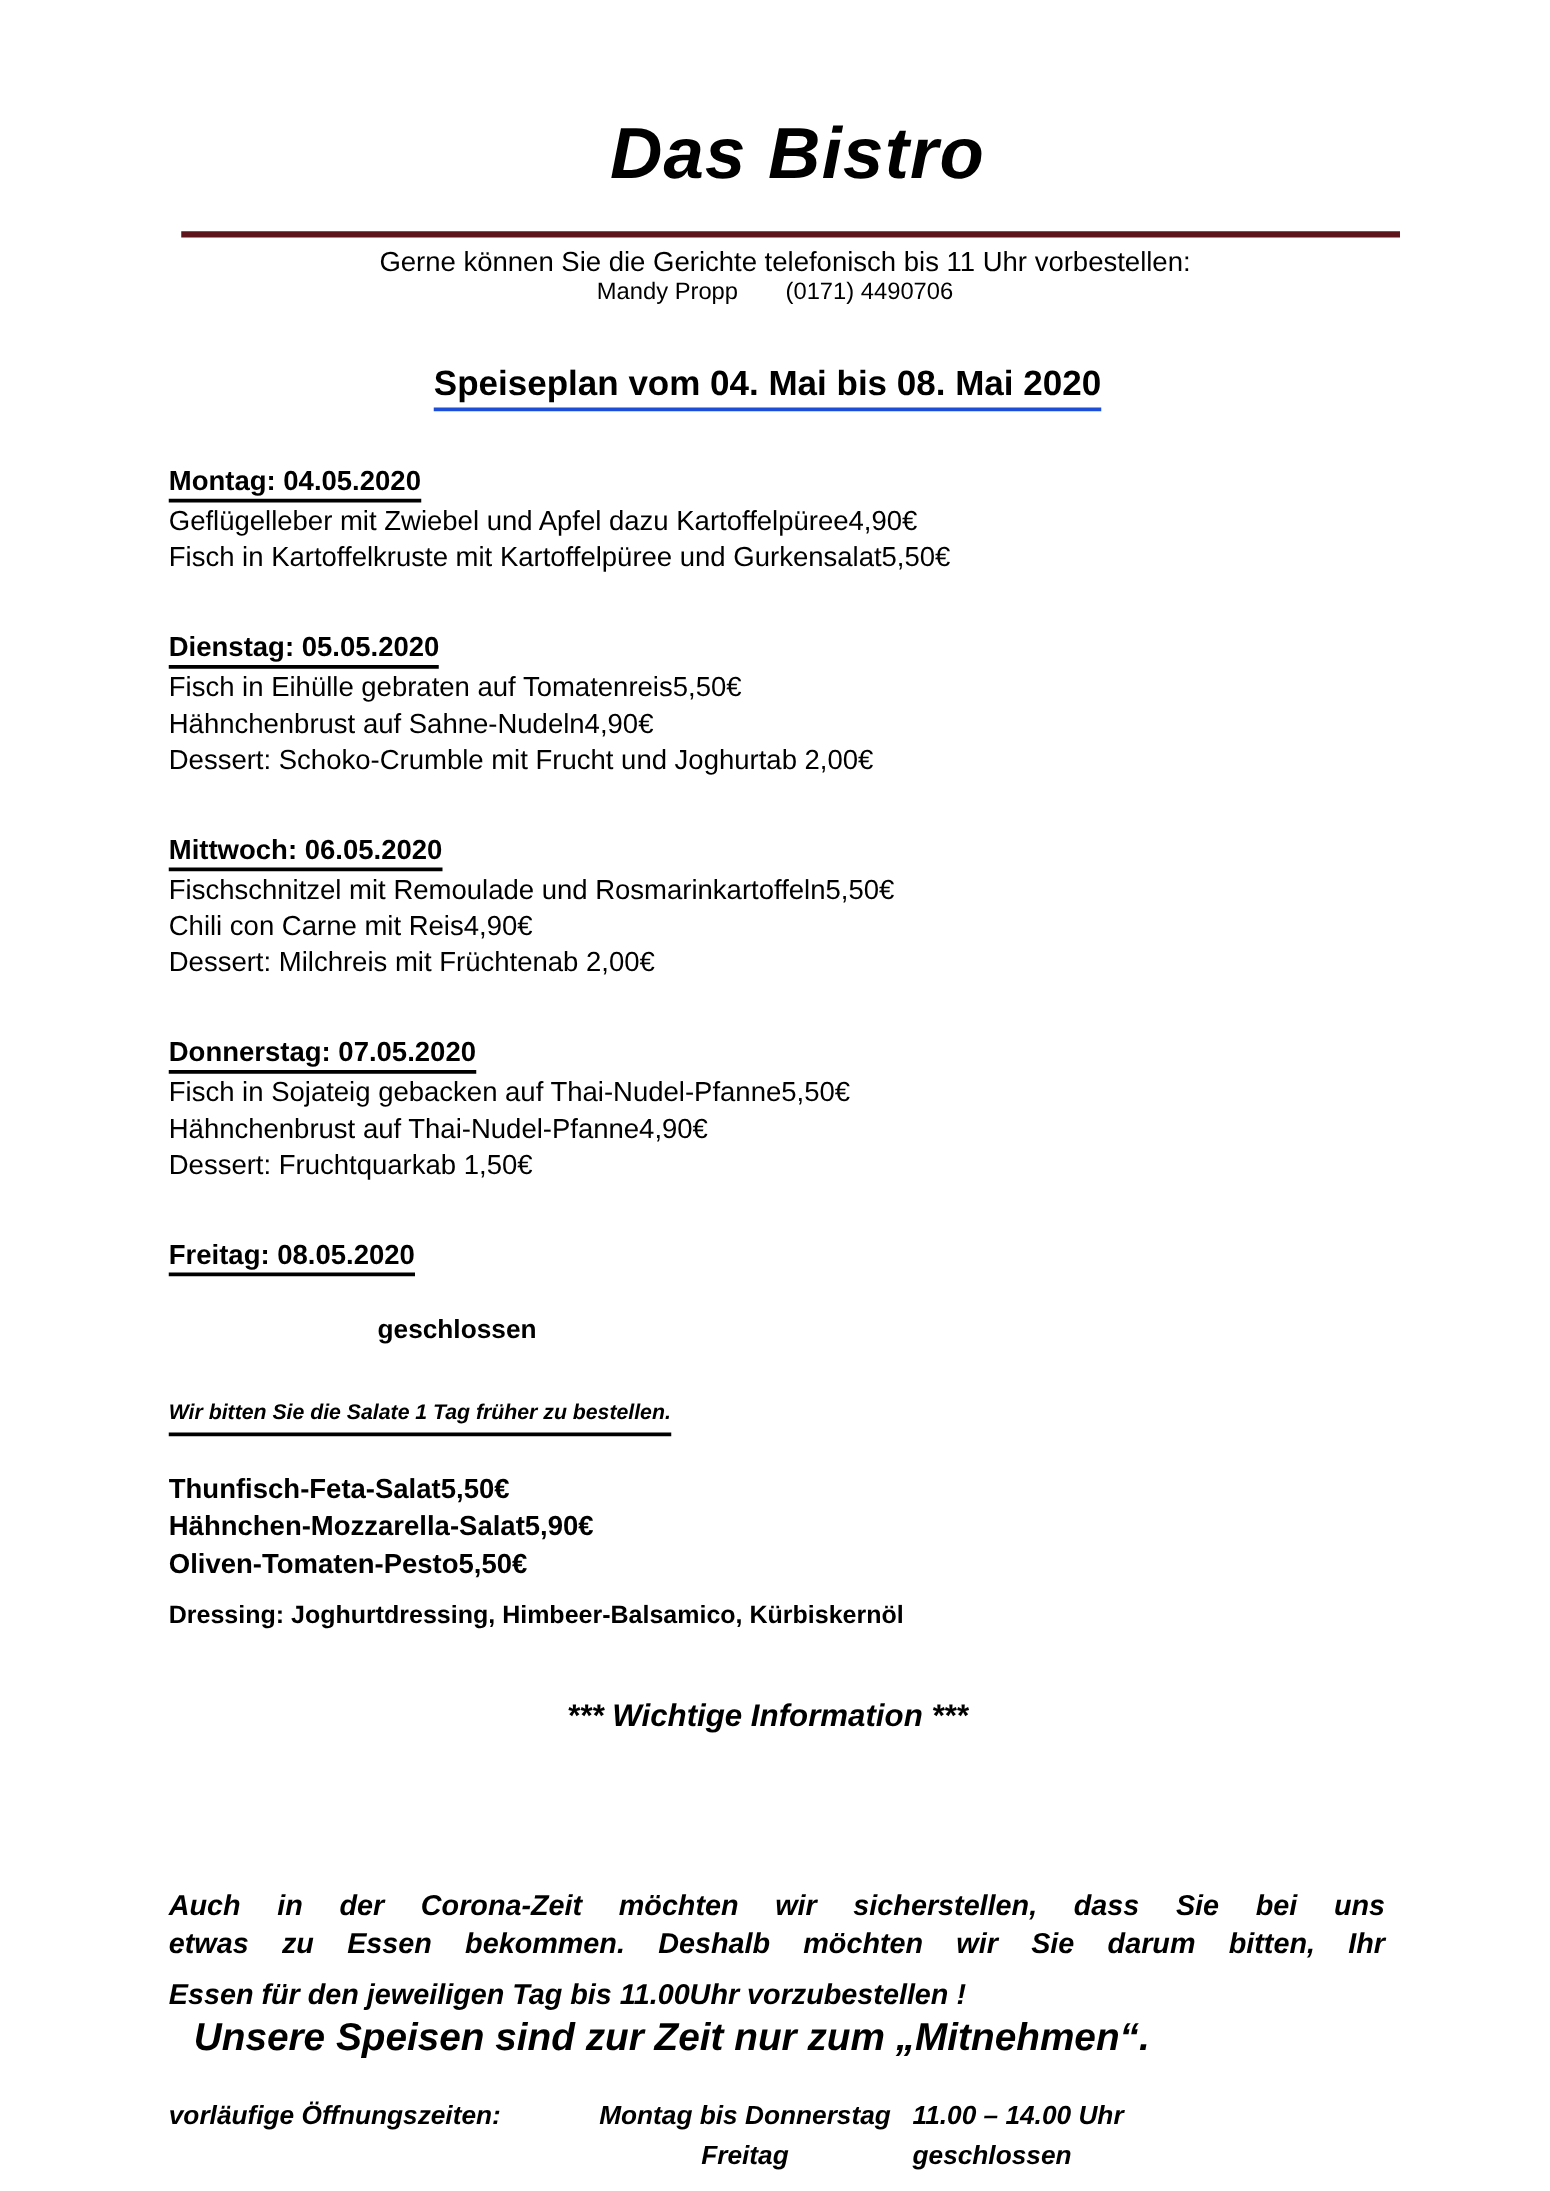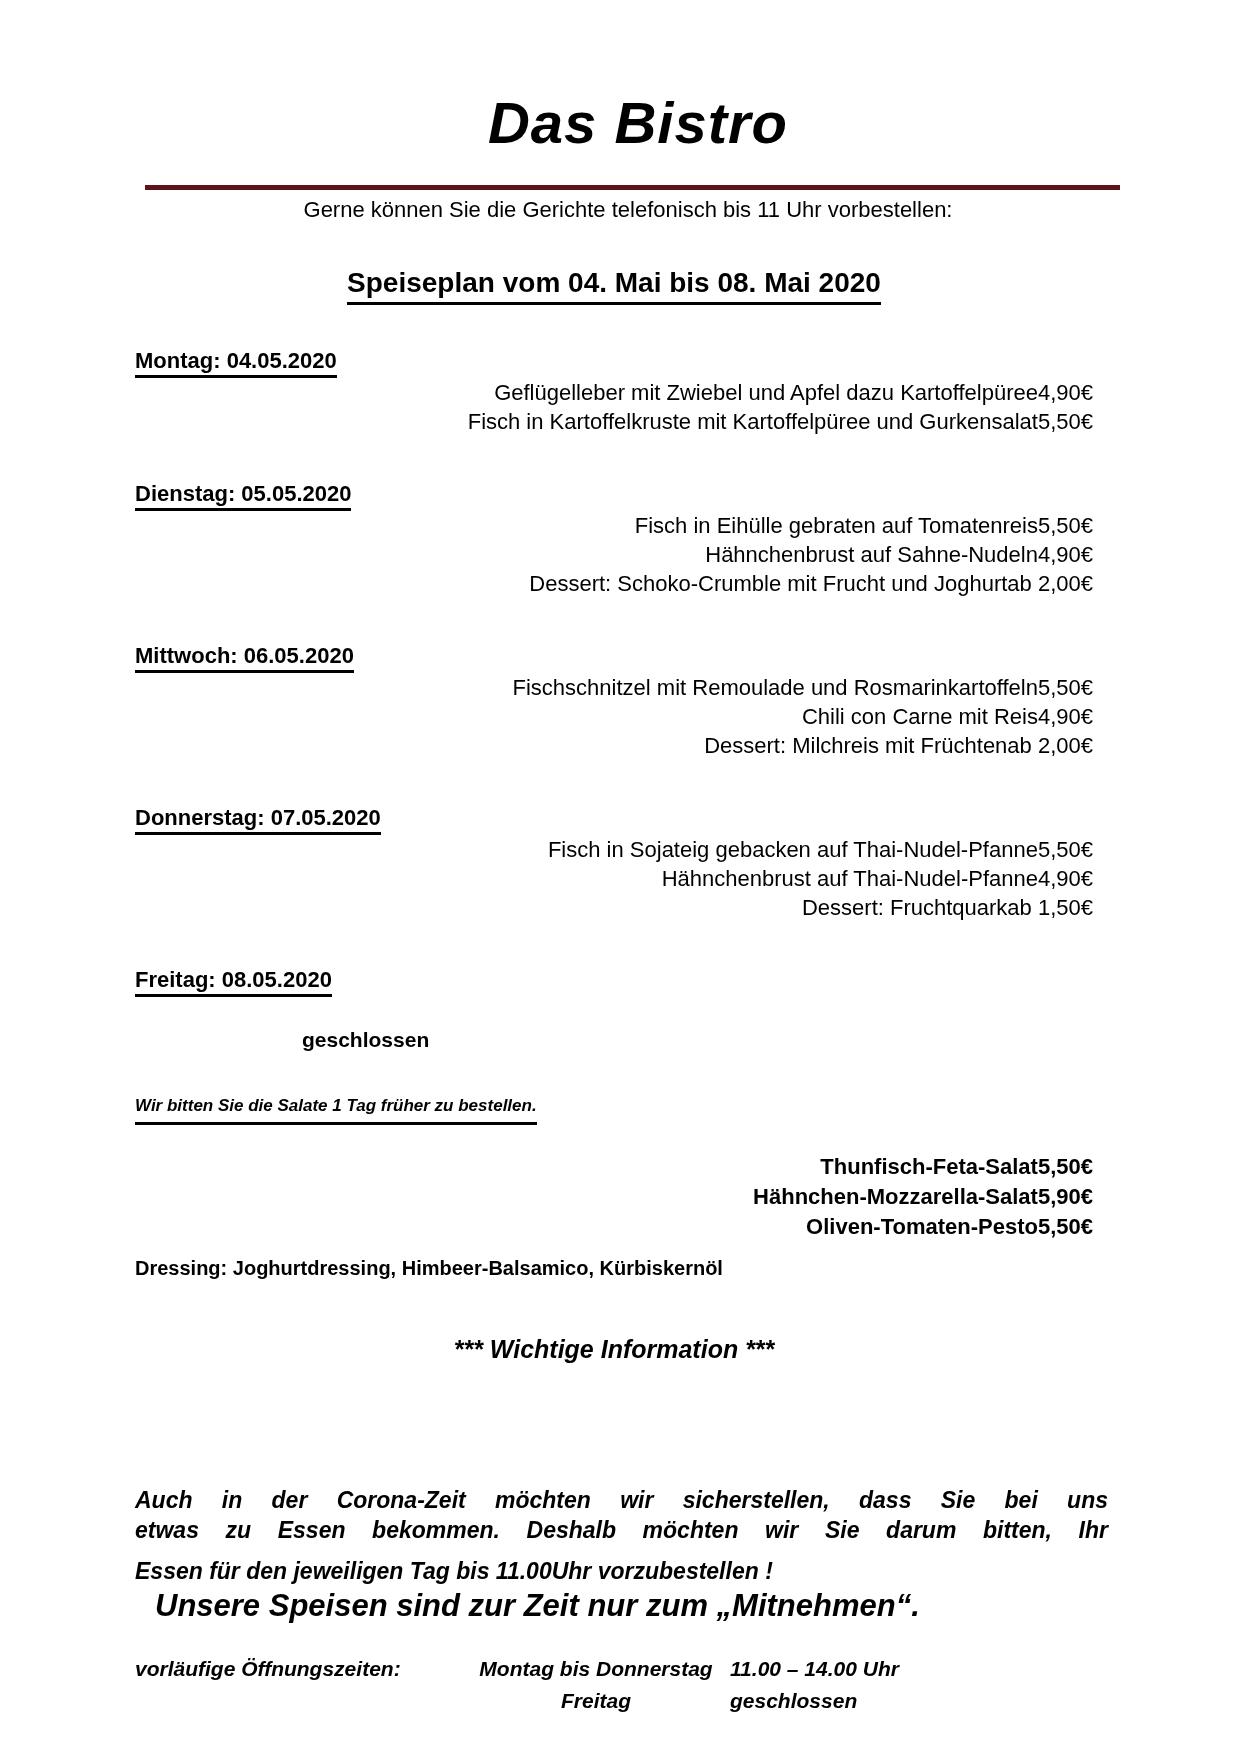--- a/index.html
+++ b/index.html
@@ -12,27 +12,27 @@
   .title { margin-top:90px; padding-left:36px; font-size:58px; line-height:1.15;
            font-weight:bold; font-style:italic; letter-spacing:1px; }
   .divider { margin:28px 0 0 145px; width:975px; height:5px; }
   .preorder { margin-top:7px; font-size:22px; line-height:25px;padding-left:16px; }
   .contact { font-size:19px; line-height:24px; }
   .contact .gap { display:inline-block; width:38px; }
 
   main { padding:0 147px 0 135px; }
 
   .menu-heading { margin-top:44px; text-align:center; font-size:28px; line-height:34px; font-weight:bold; }
-  .menu-heading span { display:inline-block; border-bottom:3px solid #000000; padding-bottom:2px; }
+  .menu-heading span { display:inline-block; border-bottom:3px solid #1d4ed8; padding-bottom:2px; }
 
   .day { margin-top:43px; }
   .day:first-child { margin-top:41px; }
   .day-header { font-size:22px; line-height:29px; font-weight:bold; }
   .day-header span { display:inline-block; border-bottom:3px solid #000; }
-  .row { display:flex; justify-content:flex-end; font-size:22px; line-height:29px; }
+  .row { display:flex; justify-content:flex-start; font-size:22px; line-height:29px; }
   .day-note { margin-top:29px; padding-left:167px; font-size:21px; line-height:27px; font-weight:bold; }
 
   .salads-notice { margin-top:38px; font-size:17px; line-height:30px; font-weight:bold; font-style:italic; }
   .salads-notice span { display:inline-block; border-bottom:3px solid #000; padding-bottom:1px; }
   .salad-rows { margin-top:27px; }
   .salad-rows .row { font-weight:bold; font-size:22px; line-height:30px; }
   .dressing { margin-top:13px; font-size:20px; line-height:26px; font-weight:bold; }
 
   .info-heading { margin-top:53px; text-align:center; font-size:25px; line-height:31px;
                   font-weight:bold; font-style:italic; }
@@ -50,20 +50,23 @@
 </style>
 </head>
 <body>
 
 <div class="page">
 
   <div class="hdr">
     <h1 class="title">Das Bistro</h1>
     <div class="divider" id="divider" style="background: rgb(93, 21, 27);"></div>
     <div class="preorder">Gerne können Sie die Gerichte telefonisch bis 11 Uhr vorbestellen:</div>
+    <div class="contact">
+      <span>Mandy Propp</span><span class="gap"></span><span>(0171) 4490706</span>
+    </div>
   </div>
 
   <main>
     <h2 class="menu-heading"><span>Speiseplan vom 04. Mai bis 08. Mai 2020</span></h2>
 
     <div id="days">
         <section class="day">
           <h3 class="day-header"><span>Montag: 04.05.2020</span></h3>
           <div class="row">
             <span class="item-name">Geflügelleber mit Zwiebel und Apfel dazu Kartoffelpüree</span>

